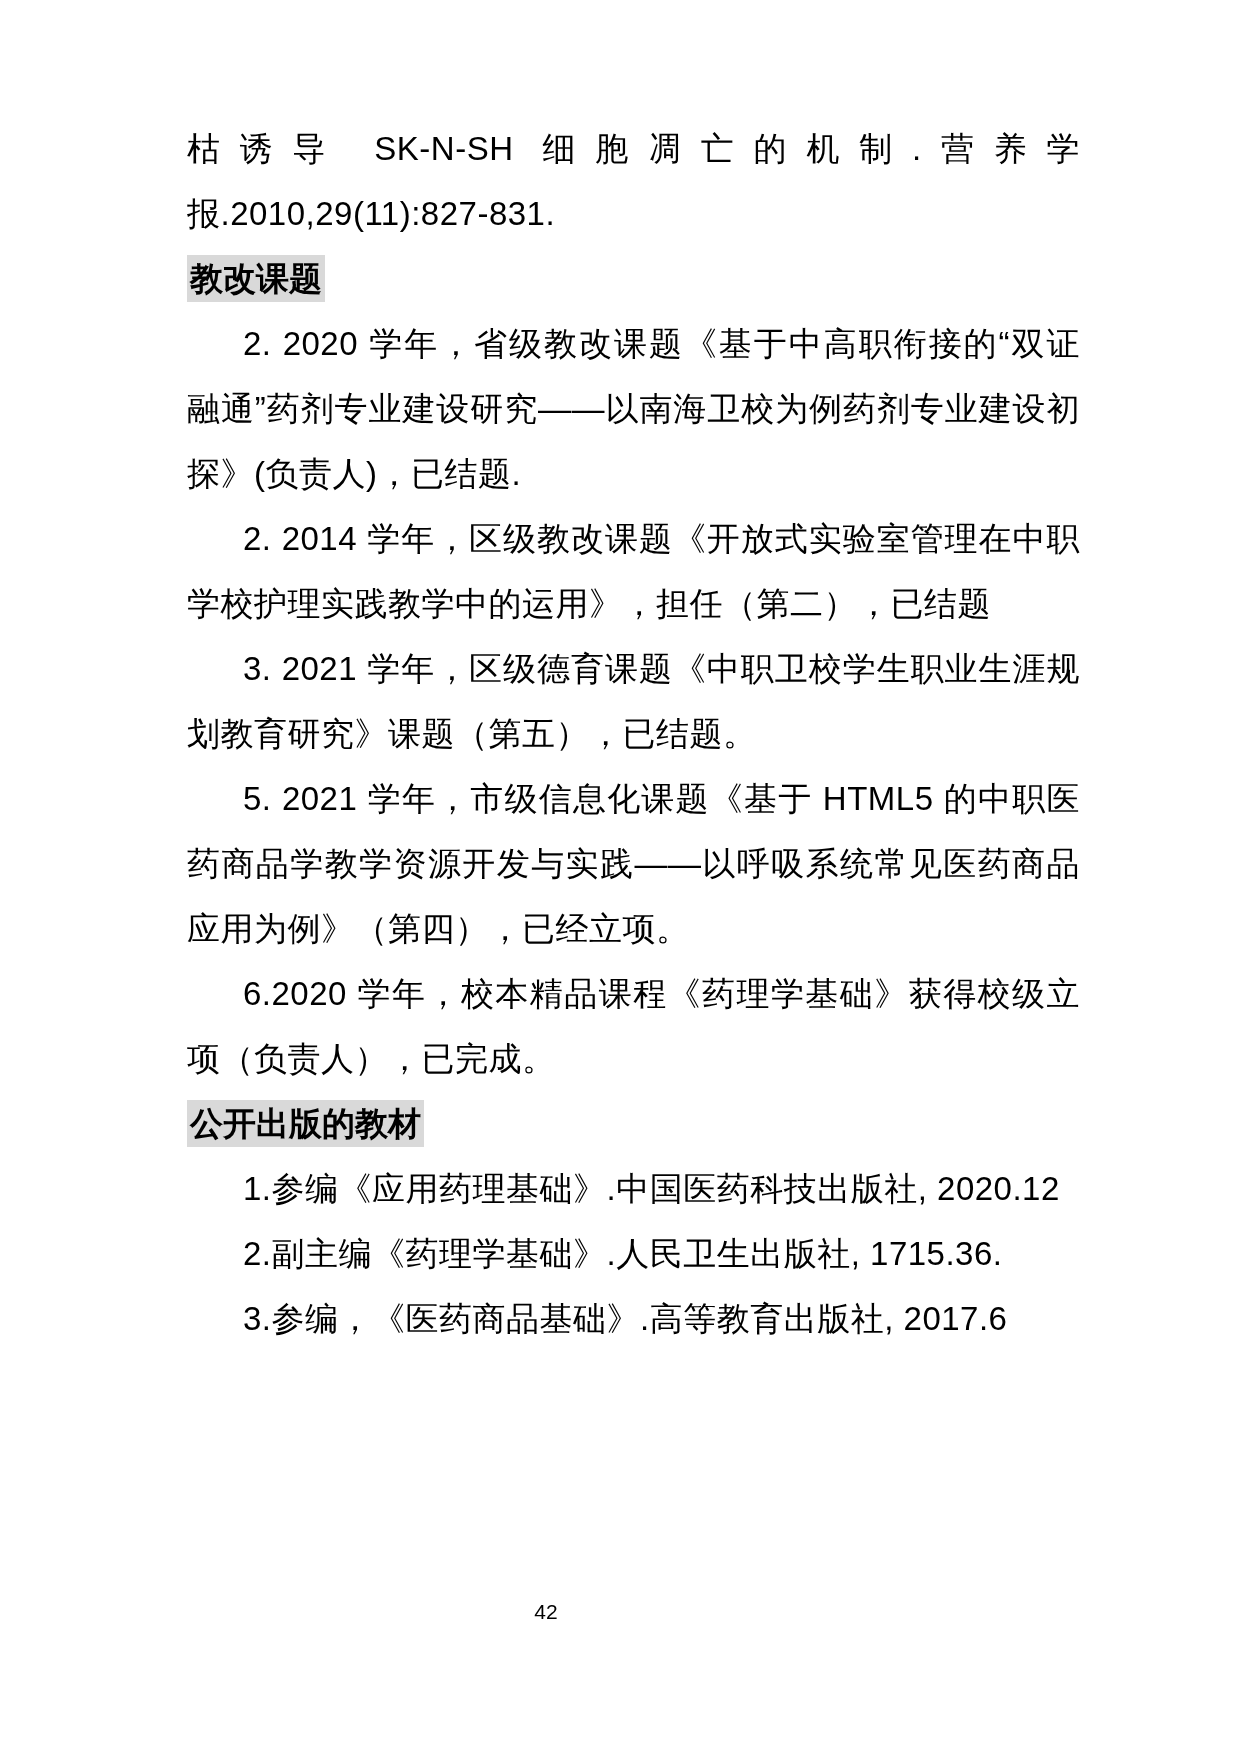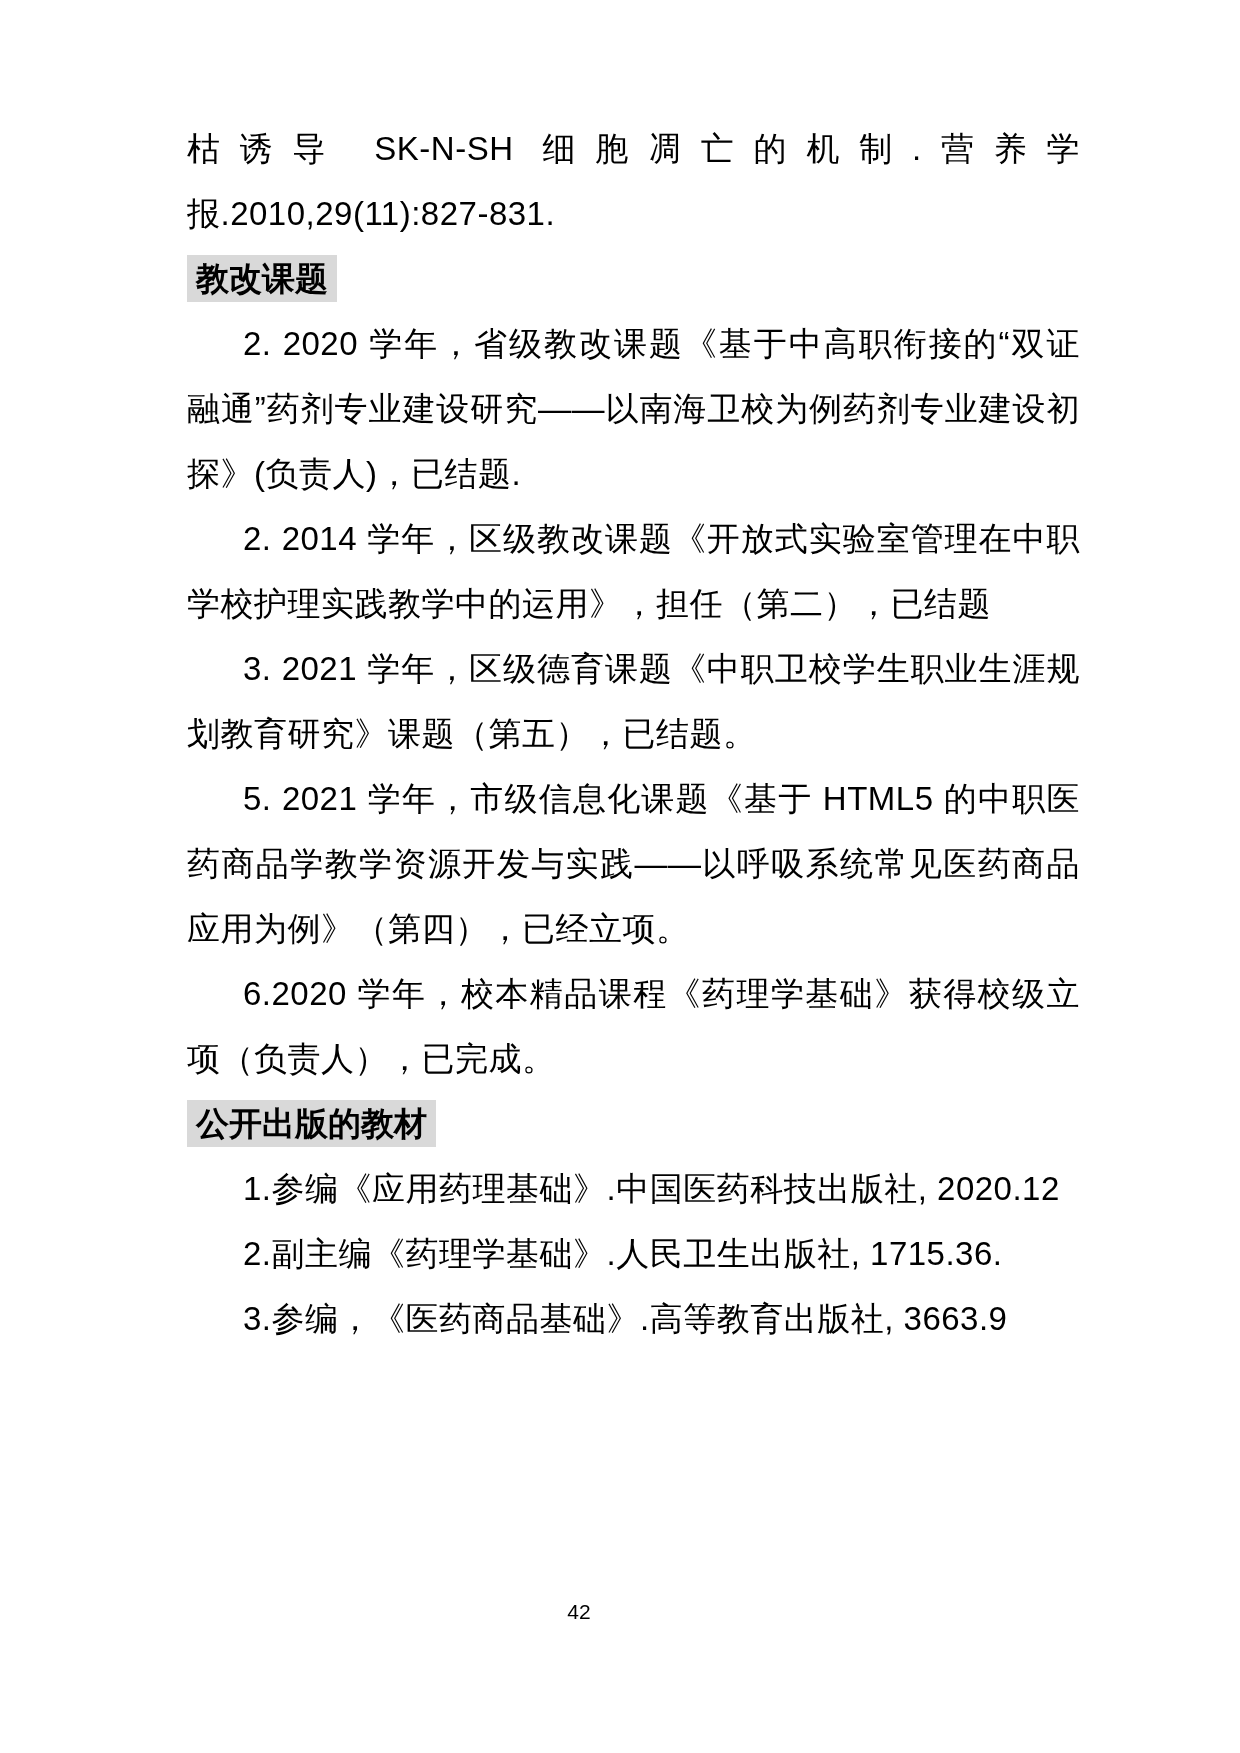--- a/index.html
+++ b/index.html
@@ -29,33 +29,32 @@
   .indent{ text-indent:56px; }
   .heading{
     margin:0;
     font-size:33px;
     line-height:65px;
     font-weight:bold;
     text-align:left;
   }
   .hl{
     background:var(--hl,#d9d9d9);
-    padding:5px 9px;
+    padding:5px 3px;
   }
   .err{ font-weight:bold; }
   .page-number{
     position:absolute;
     top:1596px;
     left:0;
     width:100%;
     text-align:center;
     font-size:21px;
     line-height:32px;
     color:#000000;
-    padding-left:33px;
   }
 </style>
 </head>
 <body>
 
 <div class="page">
   <div class="doc">
 
     <p class="para">枯诱导 SK-N-SH 细胞凋亡的机制.营养学报.2010,29(11):827-831.</p>
 
@@ -72,18 +71,18 @@
 
     <p class="para indent">6.2020 学年，校本精品课程《药理学基础》获得校级立项（负责人），已完成。</p>
 
 
     <h2 class="heading"><span class="hl">公开出版的教材</span></h2>
 
     <p class="para indent">1.参编《应用药理基础》.中国医药科技出版社, 2020.12</p>
 
     <p class="para indent">2.副主编《药理学基础》.人民卫生出版社, 1715.36.</p>
 
-    <p class="para indent">3.参编，《医药商品基础》.高等教育出版社, 3663.9</p>
+    <p class="para indent">3.参编，《医药商品基础》.高等教育出版社, 2017.6</p>
 
   </div>
 
   <div class="page-number">42</div>
 </div>
 
 </body></html>

